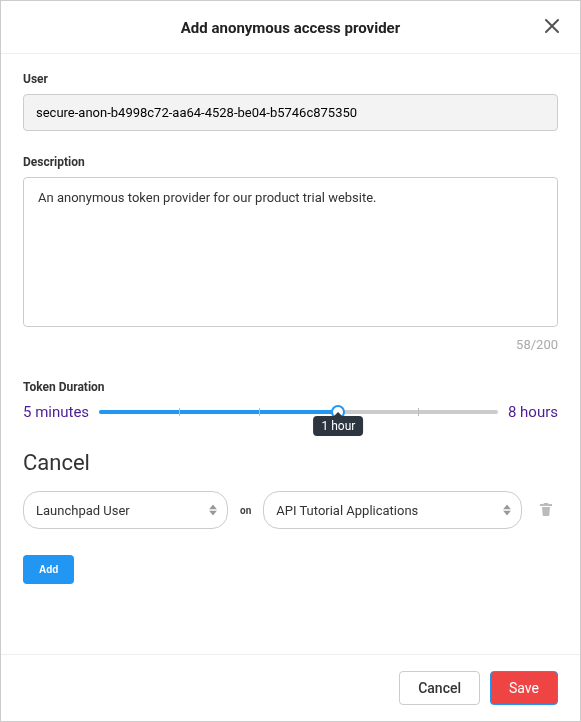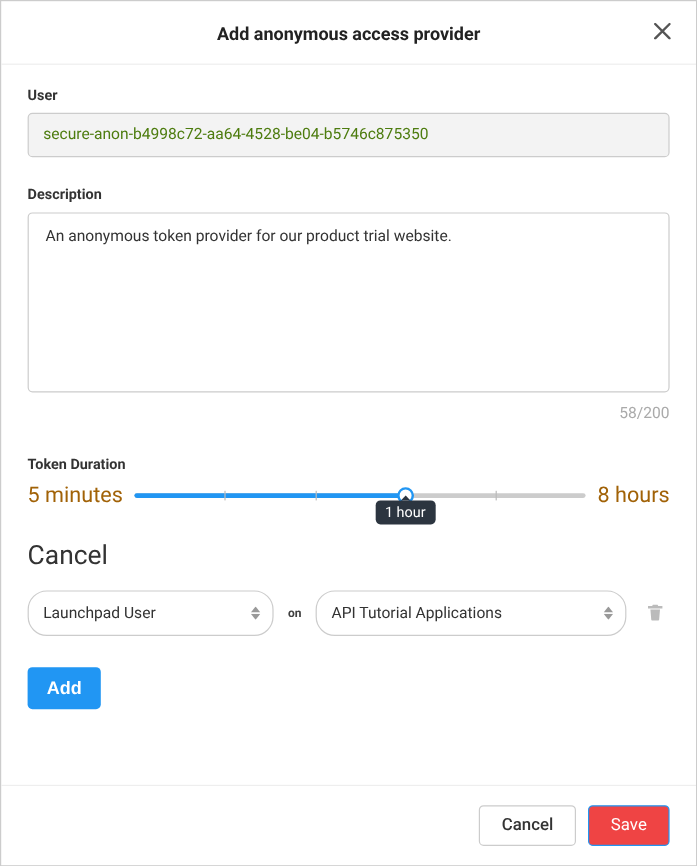--- a/index.html
+++ b/index.html
@@ -53,21 +53,21 @@
     font-size: 12px;
     font-weight: 700;
     color: #333;
     margin-bottom: 8px;
     display: block;
   }
   .text-input {
     width: 100%;
     border: 1px solid #ccc;
     background: #f3f3f3;
-    color: #4d7c0f;
+    color: #000000;
     padding: 10px 12px;
     font-size: 13px;
     border-radius: 4px;
     font-family: inherit;
   }
   .field-group { margin-bottom: 24px; }
   .textarea {
     width: 100%;
     border: 1px solid #ccc;
     background: #fff;
@@ -86,22 +86,22 @@
     margin-top: 6px;
   }
   
   .slider-block { margin-bottom: 28px; padding-top:4px; }
   .slider-row {
     display: flex;
     align-items: center;
     gap: 10px;
   }
   .slider-endcap {
-    font-size: 18px;
-    color: #a16207;
+    font-size: 15px;
+    color: #4c1d95;
     white-space: nowrap;
   }
   .slider-track-wrap {
     flex: 1;
     position: relative;
     height: 20px;
     padding-top: 8px;
   }
   .slider-track {
     position: relative;
@@ -199,21 +199,21 @@
     cursor: pointer;
     padding: 4px;
   }
   .trash-btn svg { width: 16px; height: 16px; }
   .add-btn {
     background: #2196f3;
     color: #fff;
     border: none;
     border-radius: 4px;
     padding: 9px 16px;
-    font-size: 15px;
+    font-size: 10px;
     font-weight: 600;
     cursor: pointer;
   }
   
   .modal-footer {
     border-top: 1px solid #eee;
     padding: 16px 22px;
     display: flex;
     justify-content: flex-end;
     gap: 10px;

